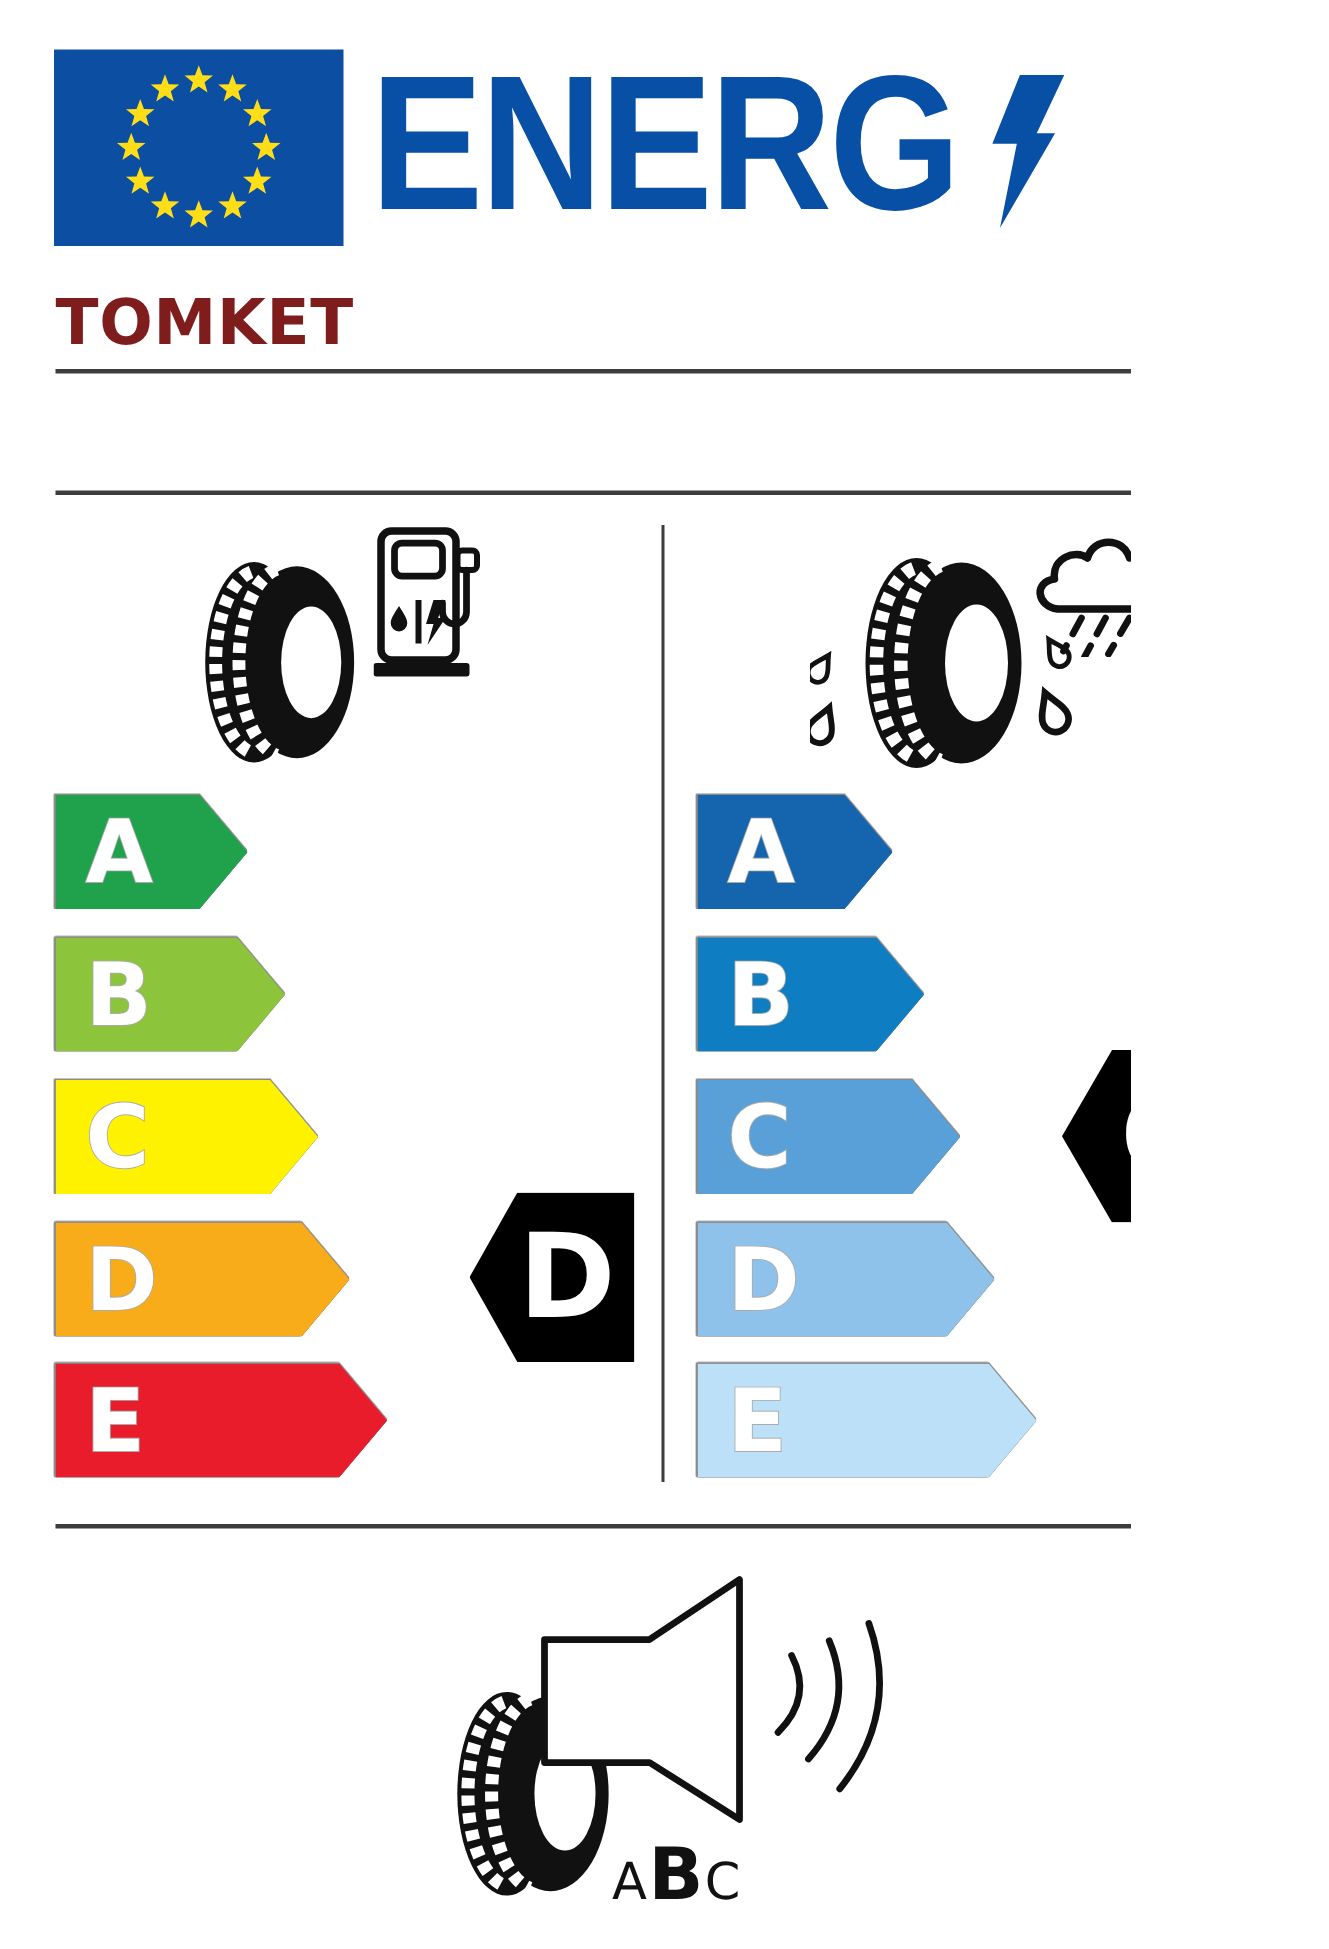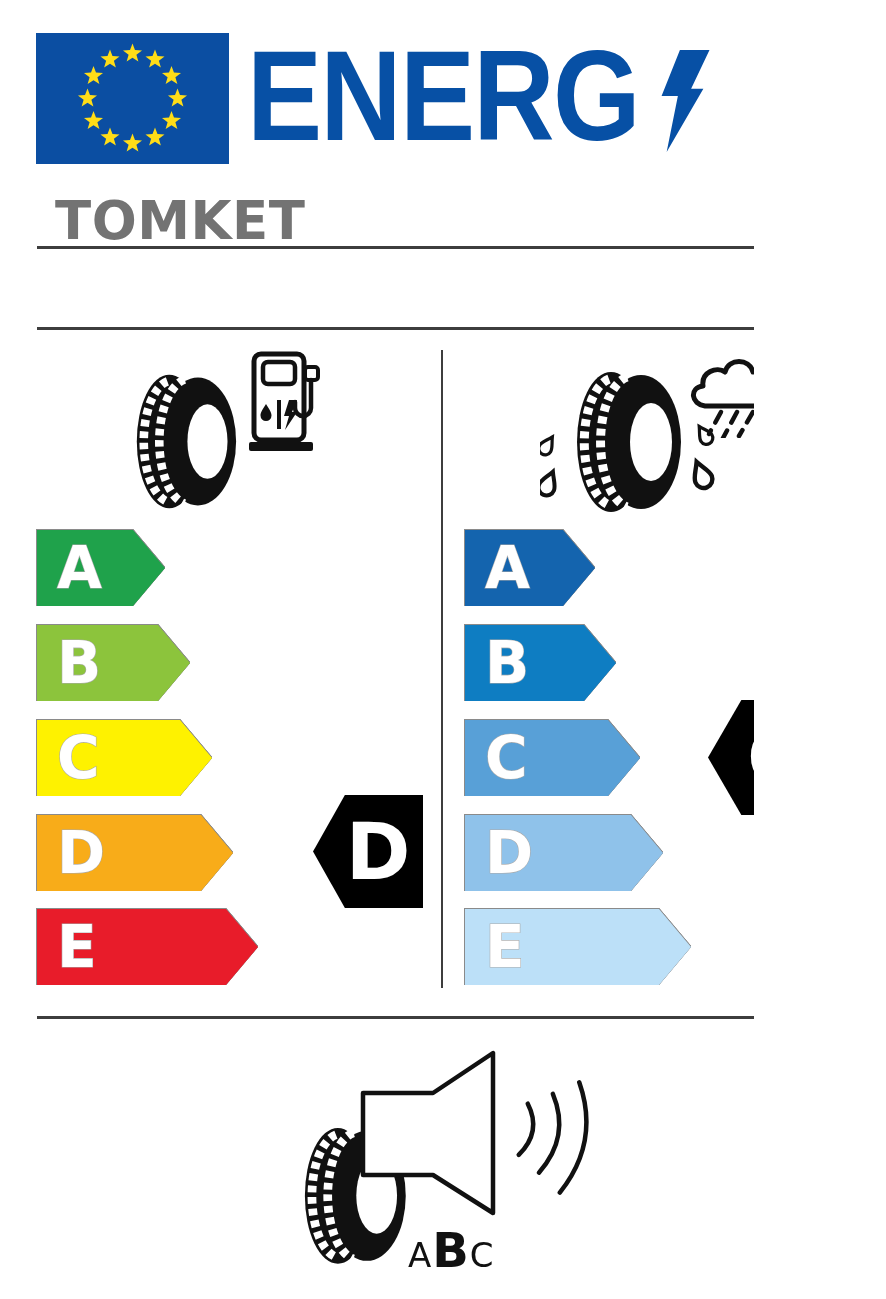--- a/index.html
+++ b/index.html
@@ -9,23 +9,22 @@
   }
   
   #eu-flag{position:absolute;left:36px;top:33px;width:193px;height:131px;}
   #energ-text{
     position:absolute;left:247px;top:30px;height:132px;line-height:132px;
     font-family:"Liberation Sans",sans-serif;font-weight:bold;font-size:128px;
     letter-spacing:-2px;transform:scaleX(0.88);transform-origin:left center;white-space:nowrap;
   }
   #bolt{position:absolute;left:658px;top:50px;width:52px;height:102px;}
   #brand-name{
-    position:absolute;left:37px;top:190px;font-size:53px;font-weight:bold;color:#737373;
+    position:absolute;left:37px;top:190px;font-size:42px;font-weight:bold;color:#7f1d1d;
     letter-spacing:0.5px;
-    margin-left:18px;
   }
   .hline{position:absolute;left:37px;width:812px;height:3px;background:#3d3d3d;}
   #line-1{top:246px;}
   #line-2{top:327px;}
   #line-3{top:1016px;}
   #v-divider{position:absolute;left:441px;top:350px;width:2px;height:638px;background:#3d3d3d;}
   
   .icon{position:absolute;}
   #fuel-tire{left:133px;top:372px;width:105px;height:140px;}
   #fuel-pump{left:249px;top:349px;width:74px;height:110px;}

